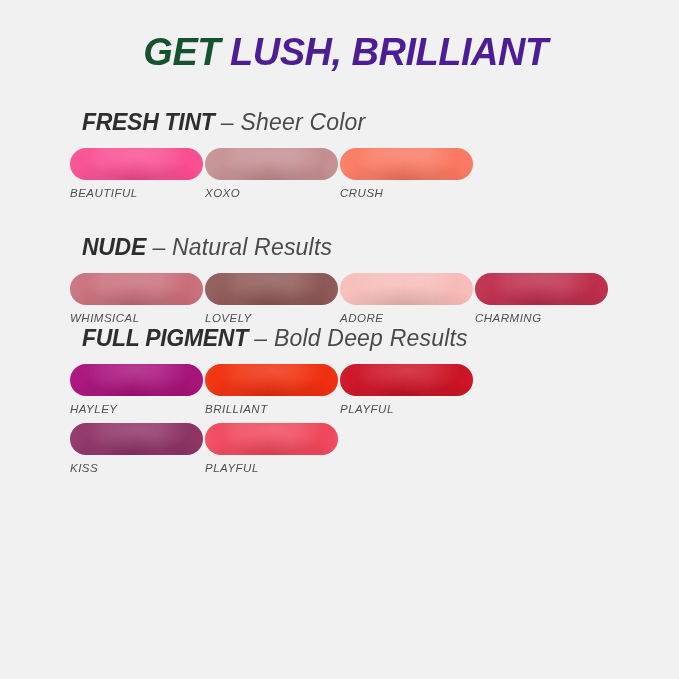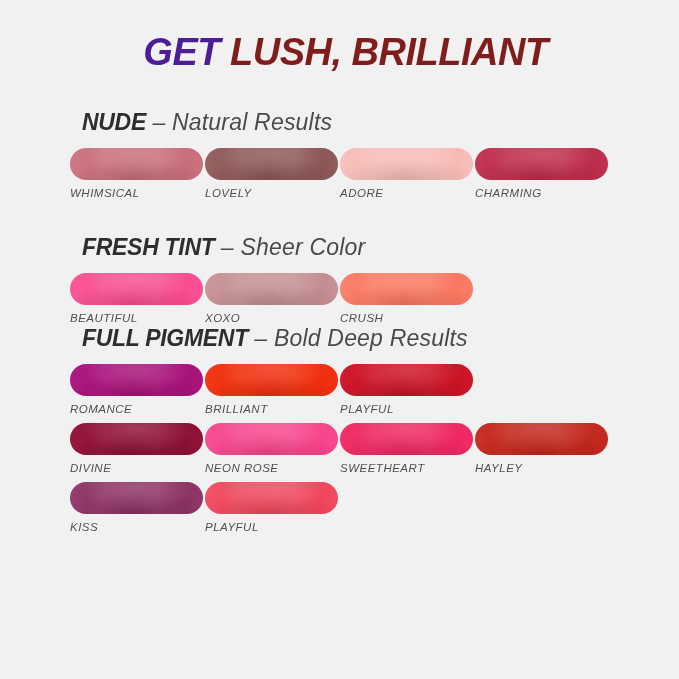--- a/index.html
+++ b/index.html
@@ -30,22 +30,22 @@
     font-style: italic;
     font-size: 38px;
     line-height: 44px;
     letter-spacing: -0.5px;
     color: #333333;
   }
   .headline .line {
     display: block;
     white-space: nowrap;
   }
-  .hl-dark { color: #4c1d95; margin-left: 12px; }
-  .hl-purple { color: #7f1d1d; text-align: center; }
+  .hl-dark { color: #14532d; margin-left: 12px; }
+  .hl-purple { color: #4c1d95; text-align: center; }
 
   
   .section {
     margin-left: 70px;
     margin-right: 40px;
   }
   .section-nude { margin-top: 34px; }
   .section-fresh { margin-top: 34px; }
   .section-full { }
 
@@ -129,20 +129,42 @@
 <body style="background: rgb(241, 241, 241);">
 
 <div class="page">
 
   <div class="headline">
     <span class="line">
       <span class="hl-dark">GET </span><span class="hl-purple">LUSH, BRILLIANT</span>
     </span>
   </div>
 
+  <div class="section section-fresh">
+    <div class="section-header">
+      <span class="sh-strong">FRESH TINT</span>
+      <span class="sh-sub">– Sheer Color</span>
+    </div>
+
+    <div class="swatch-row">
+      <div class="swatch-cell">
+        <div class="swatch-chip" style="background-color: rgb(249, 79, 146);"></div>
+        <div class="swatch-label">BEAUTIFUL</div>
+      </div>
+      <div class="swatch-cell">
+        <div class="swatch-chip" style="background-color: rgb(197, 144, 147);"></div>
+        <div class="swatch-label">XOXO</div>
+      </div>
+      <div class="swatch-cell">
+        <div class="swatch-chip" style="background-color: rgb(250, 122, 99);"></div>
+        <div class="swatch-label">CRUSH</div>
+      </div>
+    </div>
+  </div>
+
   <div class="section section-nude">
     <div class="section-header">
       <span class="sh-strong">NUDE</span>
       <span class="sh-sub">– Natural Results</span>
     </div>
 
     <div class="swatch-row">
       <div class="swatch-cell">
         <div class="swatch-chip" style="background-color: rgb(201, 112, 124);"></div>
         <div class="swatch-label">WHIMSICAL</div>
@@ -155,81 +177,41 @@
         <div class="swatch-chip" style="background-color: rgb(247, 189, 184);"></div>
         <div class="swatch-label">ADORE</div>
       </div>
       <div class="swatch-cell">
         <div class="swatch-chip" style="background-color: rgb(190, 47, 77);"></div>
         <div class="swatch-label">CHARMING</div>
       </div>
     </div>
   </div>
 
-  <div class="section section-fresh">
-    <div class="section-header">
-      <span class="sh-strong">FRESH TINT</span>
-      <span class="sh-sub">– Sheer Color</span>
-    </div>
-
-    <div class="swatch-row">
-      <div class="swatch-cell">
-        <div class="swatch-chip" style="background-color: rgb(249, 79, 146);"></div>
-        <div class="swatch-label">BEAUTIFUL</div>
-      </div>
-      <div class="swatch-cell">
-        <div class="swatch-chip" style="background-color: rgb(197, 144, 147);"></div>
-        <div class="swatch-label">XOXO</div>
-      </div>
-      <div class="swatch-cell">
-        <div class="swatch-chip" style="background-color: rgb(250, 122, 99);"></div>
-        <div class="swatch-label">CRUSH</div>
-      </div>
-    </div>
-  </div>
-
   <div class="section section-full">
     <div class="section-header">
       <span class="sh-strong">FULL PIGMENT</span>
       <span class="sh-sub">– Bold Deep Results</span>
     </div>
 
     <div class="swatch-row">
       <div class="swatch-cell">
         <div class="swatch-chip" style="background-color: rgb(168, 20, 122);"></div>
-        <div class="swatch-label">ROMANCE</div>
+        <div class="swatch-label">HAYLEY</div>
       </div>
       <div class="swatch-cell">
         <div class="swatch-chip" style="background-color: rgb(240, 48, 16);"></div>
         <div class="swatch-label">BRILLIANT</div>
       </div>
       <div class="swatch-cell">
         <div class="swatch-chip" style="background-color: rgb(204, 21, 38);"></div>
         <div class="swatch-label">PLAYFUL</div>
       </div>
     </div>
 
-    <div class="swatch-row">
-      <div class="swatch-cell">
-        <div class="swatch-chip" style="background-color: rgb(143, 18, 54);"></div>
-        <div class="swatch-label">DIVINE</div>
-      </div>
-      <div class="swatch-cell">
-        <div class="swatch-chip" style="background-color: rgb(247, 71, 142);"></div>
-        <div class="swatch-label">NEON ROSE</div>
-      </div>
-      <div class="swatch-cell">
-        <div class="swatch-chip" style="background-color: rgb(238, 42, 99);"></div>
-        <div class="swatch-label">SWEETHEART</div>
-      </div>
-      <div class="swatch-cell">
-        <div class="swatch-chip" style="background-color: rgb(195, 41, 31);"></div>
-        <div class="swatch-label">HAYLEY</div>
-      </div>
-    </div>
 
     <div class="swatch-row">
       <div class="swatch-cell">
         <div class="swatch-chip" style="background-color: rgb(142, 53, 102);"></div>
         <div class="swatch-label">KISS</div>
       </div>
       <div class="swatch-cell">
         <div class="swatch-chip" style="background-color: rgb(240, 73, 94);"></div>
         <div class="swatch-label">PLAYFUL</div>
       </div>

